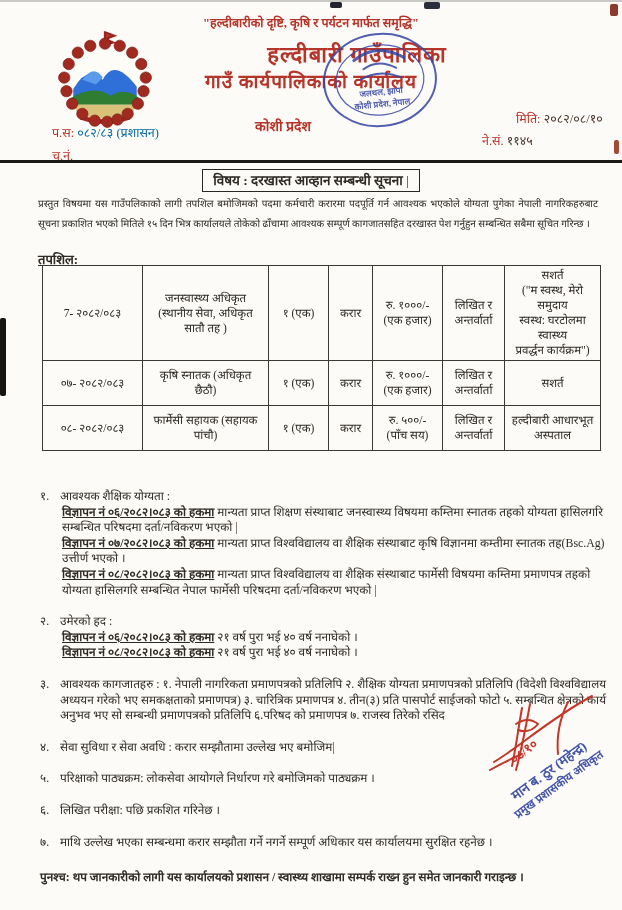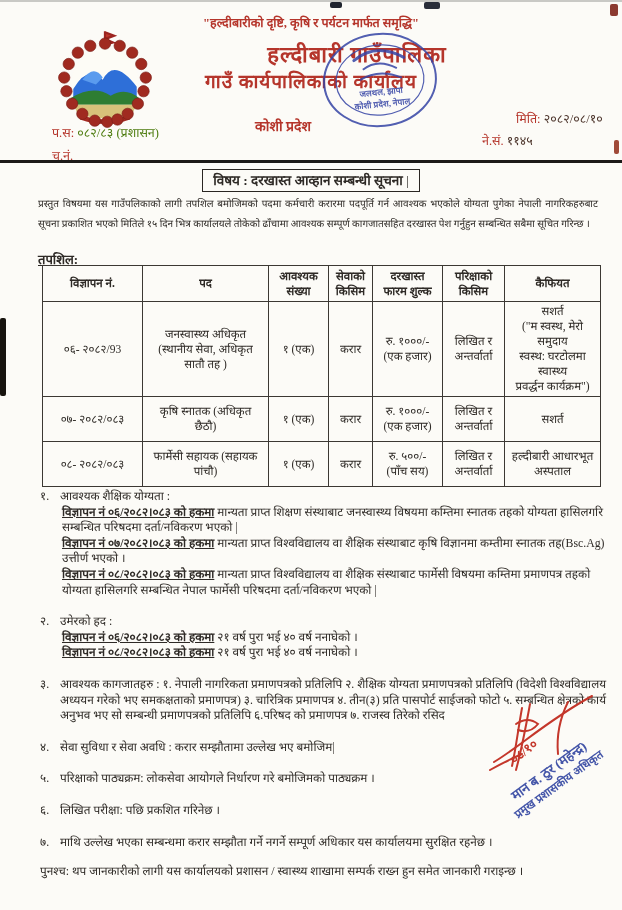--- a/index.html
+++ b/index.html
@@ -11,21 +11,21 @@
   }
   .abs{position:absolute;}
   .red{color:#b5352b;}
   .center{text-align:center;}
   
   .slogan{top:12px;left:0;width:622px;font-size:12.5px;font-weight:bold;}
   .muni{top:36px;left:0;width:622px;font-size:22px;font-weight:bold;letter-spacing:1px;padding-left:46px;}
   .office{top:66px;left:0;width:622px;font-size:19px;font-weight:bold;letter-spacing:1px;}
   .province{top:114px;left:0;width:566px;font-size:14px;font-weight:bold;}
   .refline{top:122px;left:52px;font-size:12.5px;}
-  .refline .val{color:#4d7c0f;}
+  .refline .val{color:#0369a1;}
   .chalani{top:145px;left:52px;font-size:12.5px;}
   .dateline{top:108px;left:468px;font-size:12.5px;margin-left:48px;}
   .nsline{top:130px;left:482px;font-size:12.5px;}
   .dateline .val,.nsline .val{color:#4a3229;}
   .hrule{top:158px;left:0;width:622px;height:3px;background:#1c1a18;}
   
   .subject-wrap{top:167px;left:0;width:622px;text-align:center;}
   .subject{display:inline-block;border:1.5px solid #2a2622;padding:1px 10px 2px 10px;
     font-size:13.5px;font-weight:bold;}
   .subject:after{content:" |";font-weight:normal;}
@@ -43,21 +43,21 @@
   tr.r3 td{height:40px;}
   
   .list{top:471px;left:40px;width:566px;font-size:11.8px;line-height:15.6px;}
   .sec{margin-bottom:2px;margin-top:16px;}
   .sec .num{display:inline-block;width:20px;}
   .entry{padding-left:22px;}
   .bu{font-weight:bold;text-decoration:underline;}
   .inlineitem{display:flex;}
   .inlineitem .num{flex:0 0 20px;}
   .inlineitem .txt{flex:1;text-align:justify;}
-  .postscript{margin-top:14px;font-weight:normal;}
+  .postscript{margin-top:20px;font-weight:bold;}
   
   .emblem{top:28px;left:46px;width:118px;height:102px;}
   
   .stamp{top:28px;left:316px;width:128px;height:100px;opacity:.85;transform:rotate(-6deg);}
   .stamp .stamp-line{position:absolute;width:100%;text-align:center;color:#3544a5;
     font-size:8.5px;font-weight:bold;}
   
   .sig-svg{top:688px;left:488px;width:130px;height:120px;}
   .sig-date{top:740px;left:508px;color:#c4372b;font-size:13px;font-weight:bold;
     transform:rotate(-38deg);}
@@ -162,35 +162,22 @@
     <colgroup>
       <col style="width:100px">
         <col style="width:126px">
         <col style="width:60px">
       <col style="width:44px">
         <col style="width:70px">
         <col style="width:62px">
         <col style="width:96px">
     </colgroup>
     <tbody>
-        <tr>
-      <th>विज्ञापन नं.</th>
-      <th>पद</th>
-      <th>आवश्यक
-संख्या</th>
-      <th>सेवाको
-किसिम</th>
-      <th>दरखास्त
-फारम शुल्क</th>
-      <th>परिक्षाको
-किसिम</th>
-      <th>कैफियत</th>
-    </tr>
     <tr class="r1">
-      <td>०६- २०८२/93</td>
+      <td>7- २०८२/०८३</td>
       <td>जनस्वास्थ्य अधिकृत
 (स्थानीय सेवा, अधिकृत
 सातौ तह )</td>
       <td>१ (एक)</td>
       <td>करार</td>
       <td>रु. १०००/-
 (एक हजार)</td>
       <td>लिखित र
 अन्तर्वार्ता</td>
       <td>सशर्त

